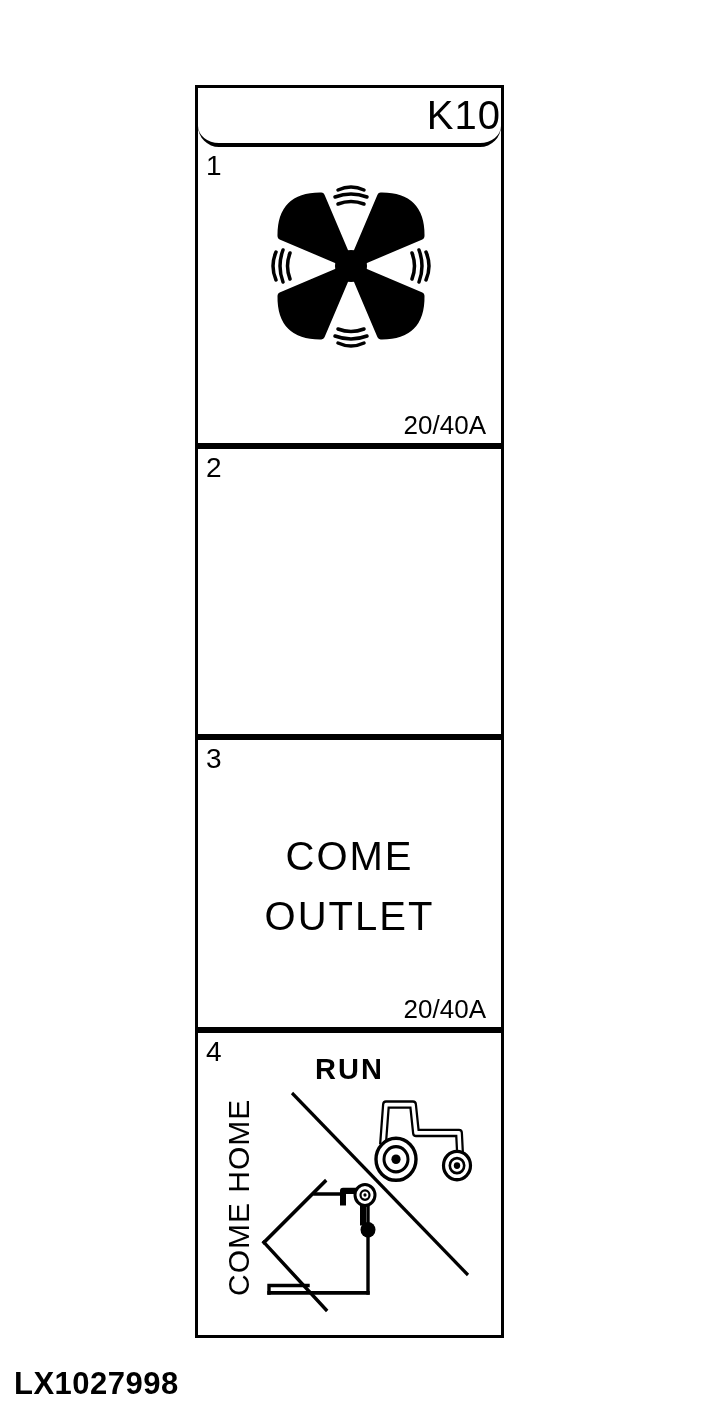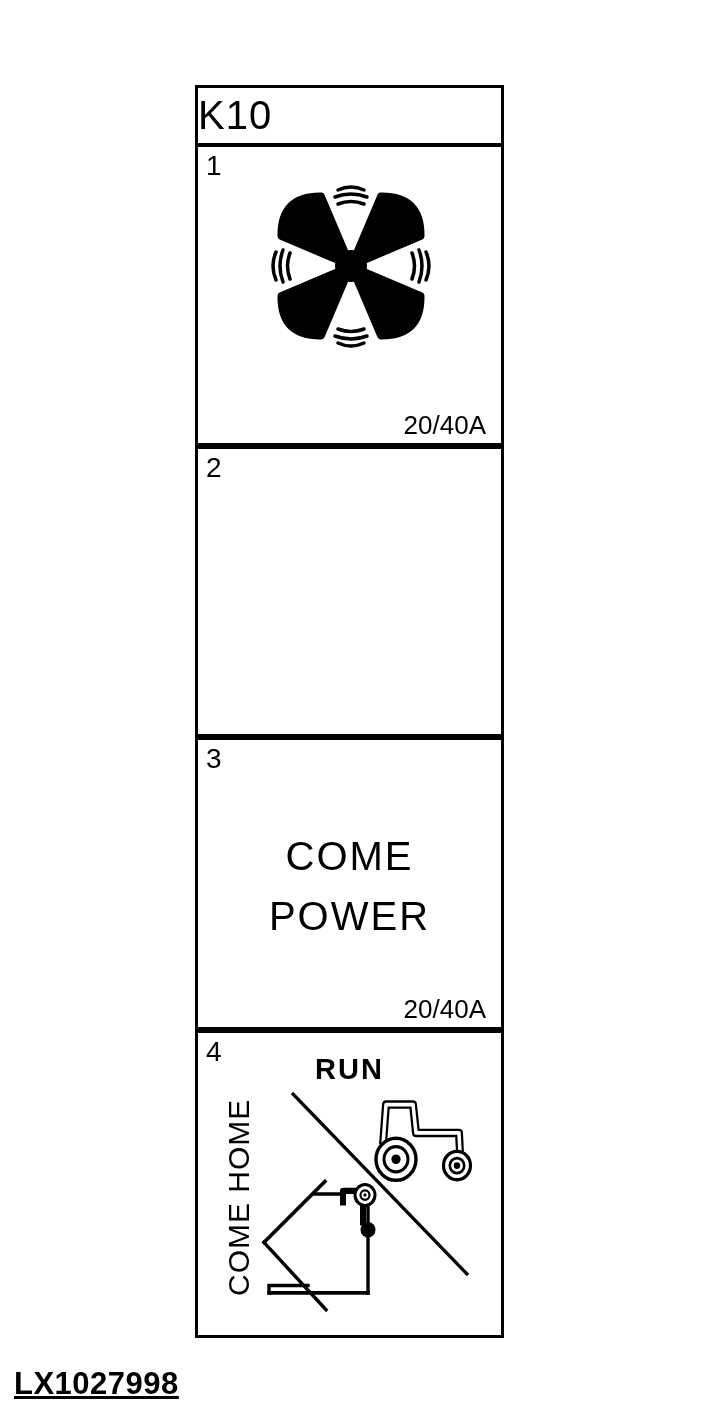--- a/index.html
+++ b/index.html
@@ -11,21 +11,21 @@
   }
   .page{position:absolute;inset:0;}
   
   .relay-card{
     position:absolute;left:195px;top:85px;width:309px;height:1253px;
     border:3px solid #000;box-sizing:border-box;
     display:flex;flex-direction:column;background:#fff;
   }
   .card-header{
     height:55px;flex:0 0 auto;border-bottom:4px solid #000;
-    display:flex;align-items:center;justify-content:flex-start;
+    display:flex;align-items:center;justify-content:flex-end;border-radius:21px;
   }
   .card-title{font-size:40px;letter-spacing:1px;}
   .cell{position:relative;flex:0 0 auto;box-sizing:border-box;}
   .cell + .cell{border-top:6px solid #000;}
   .cell-1{height:296px;}
   .cell-2{height:291px;border-top:6px solid #000;}
   .cell-3{height:293px;}
   .cell-4{flex:1 1 auto;}
   .cell-num{
     position:absolute;top:4px;left:8px;font-size:28px;line-height:1.1;
@@ -47,21 +47,21 @@
   }
   .come-home-label{
     position:absolute;left:24px;top:263px;
     transform-origin:0 0;transform:rotate(-90deg);
     font-size:30px;letter-spacing:1px;white-space:nowrap;
   }
   .cell4-art{position:absolute;inset:0;width:100%;height:100%;}
   
   .figure-code{
     position:absolute;left:14px;top:1366px;
-    font-size:31px;font-weight:bold;letter-spacing:0.5px;text-decoration:underline;
+    font-size:31px;font-weight:bold;letter-spacing:0.5px;
   }
 </style>
 </head>
 <body>
 
 <div class="page">
 
   <div class="relay-card">
 
     <div class="card-header">
@@ -103,21 +103,21 @@
     </div>
 
     <div class="cell cell-2">
       <span class="cell-num">2</span>
     </div>
 
     <div class="cell cell-3">
       <span class="cell-num">3</span>
       <div class="label-block">
         <div>COME</div>
-        <div>POWER</div>
+        <div>OUTLET</div>
       </div>
       <span class="rating">20/40A</span>
     </div>
 
     <div class="cell cell-4">
       <span class="cell-num">4</span>
       <span class="run-label">RUN</span>
       <span class="come-home-label">COME HOME</span>
 
       <svg class="cell4-art" viewBox="0 0 303 287" preserveAspectRatio="none" aria-hidden="true">

